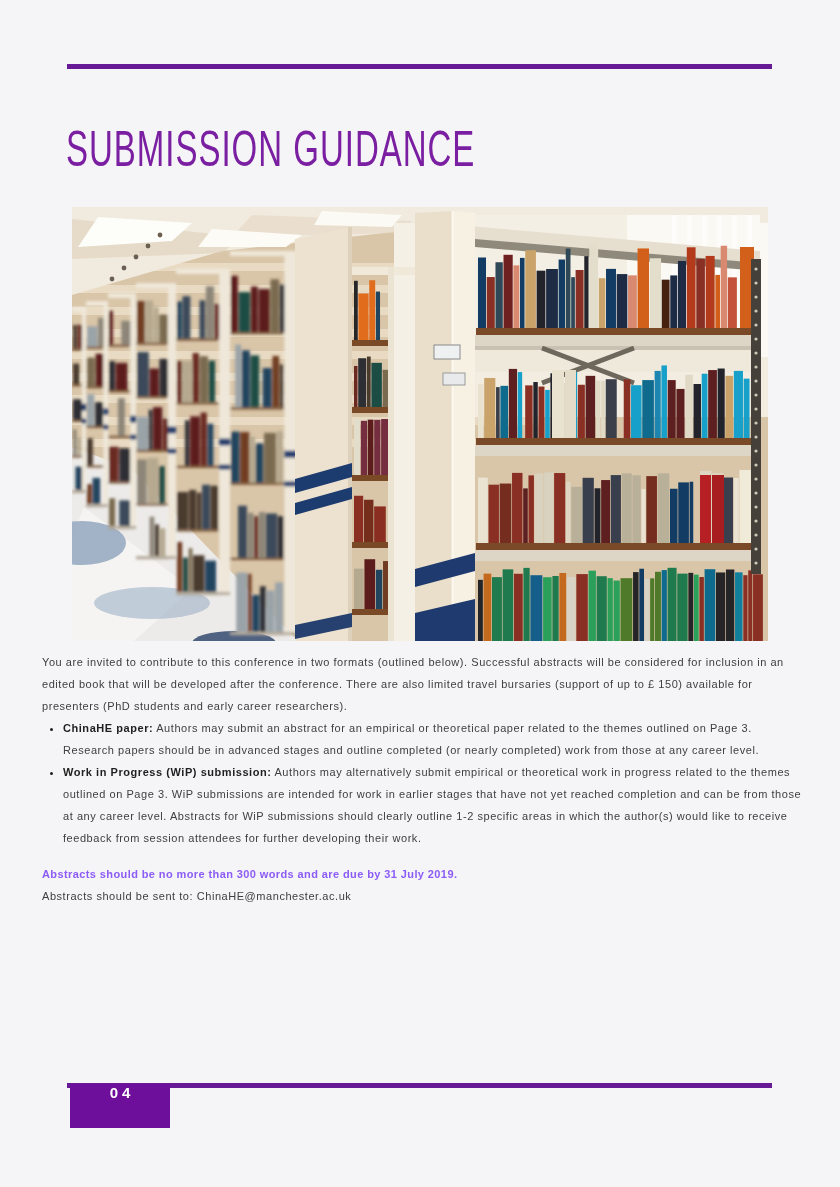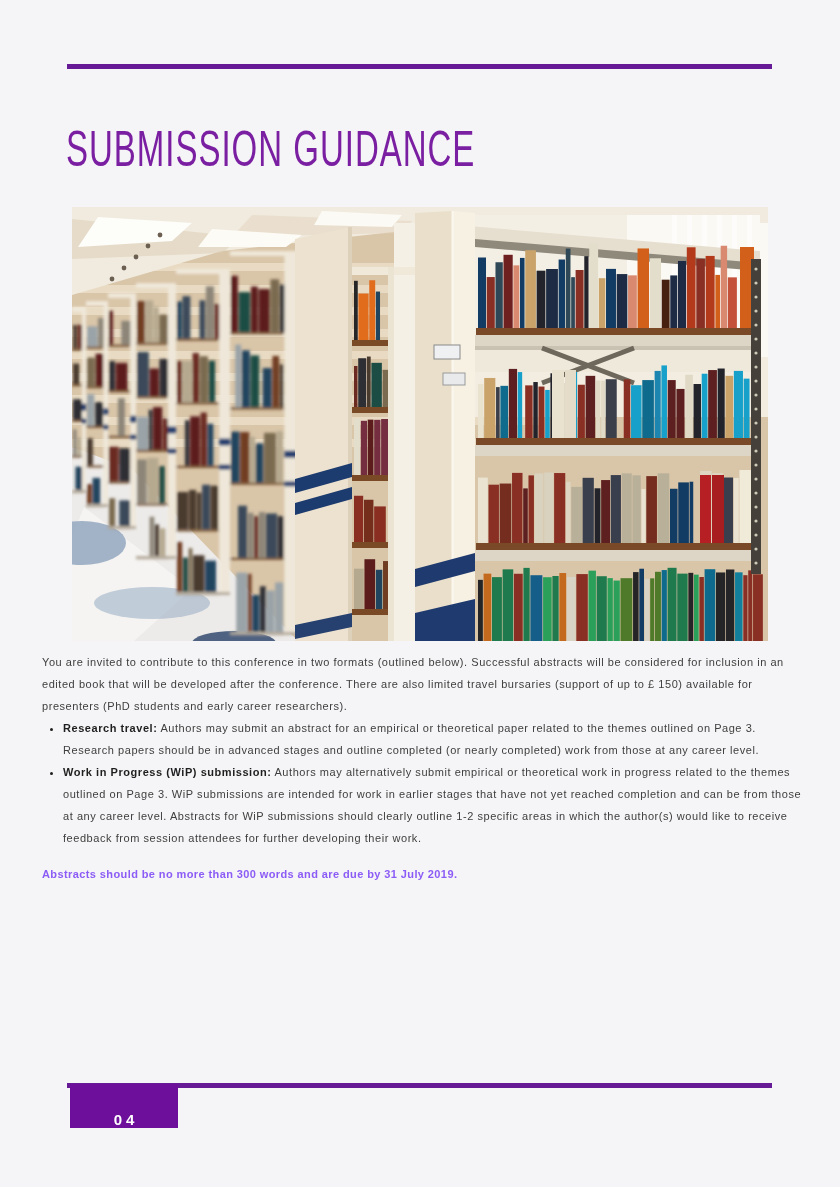--- a/index.html
+++ b/index.html
@@ -13,22 +13,22 @@
   .photo svg{display:block;width:100%;height:100%}
   .bodytext{position:absolute;left:42px;top:651px;width:760px;
             font-size:11px;line-height:22px;letter-spacing:.55px}
   .bodytext p{margin:0}
   .bullets{margin:0;padding-left:21px;list-style:disc}
   .bullets li::marker{color:#1f1f1f}
   .bodytext b{color:#1f1f1f;font-weight:700}
   .deadline{margin-top:14px !important;font-weight:700;color:#8b5cf6;letter-spacing:.4px}
   .email{color:#3e3e3e;text-decoration:none}
   .rule-bottom{position:absolute;left:67px;top:1083px;width:705px;height:5px;background:#671a96}
-  .page-badge{position:absolute;left:70px;top:1084px;width:108px;height:44px;background:#6d0f9b;
-              display:flex;align-items:flex-end;justify-content:center;color:#fff;font-weight:700;
+  .page-badge{position:absolute;left:70px;top:1084px;width:100px;height:44px;background:#6d0f9b;
+              display:flex;align-items:flex-start;justify-content:center;color:#fff;font-weight:700;
               font-size:15px;letter-spacing:4px;text-indent:4px}
 </style>
 </head>
 <body>
 
 <div class="page">
 
   <div class="rule-top" style="background: rgb(103, 26, 150);"></div>
 
   <h1 class="title" style="color: rgb(123, 31, 162);">SUBMISSION GUIDANCE</h1>
@@ -449,24 +449,25 @@
           <polygon points="343,406 403,392 403,434 343,434" fill="#1e3a6e"></polygon>
           <rect x="362" y="138" width="26" height="14" fill="#eef0f2" stroke="#8a8a8a" stroke-width="1"></rect>
           <rect x="371" y="166" width="22" height="12" fill="#e8eaec" stroke="#9a9a9a" stroke-width="1"></rect>
         </g>
       </svg>
   </figure>
 
   <div class="bodytext">
     <p class="intro">You are invited to contribute to this conference in two formats (outlined below). Successful abstracts will be considered for inclusion in an edited book that will be developed after the conference. There are also limited travel bursaries (support of up to £ 150) available for presenters (PhD students and early career researchers).</p>
     <ul class="bullets">
-      <li><b>Research travel:</b> <span>Authors may submit an abstract for an empirical or theoretical paper related to the themes outlined on Page 3. Research papers should be in advanced stages and outline completed (or nearly completed) work from those at any career level.</span></li>
+      <li><b>ChinaHE paper:</b> <span>Authors may submit an abstract for an empirical or theoretical paper related to the themes outlined on Page 3. Research papers should be in advanced stages and outline completed (or nearly completed) work from those at any career level.</span></li>
       <li><b>Work in Progress (WiP) submission:</b> <span>Authors may alternatively submit empirical or theoretical work in progress related to the themes outlined on Page 3. WiP submissions are intended for work in earlier stages that have not yet reached completion and can be from those at any career level. Abstracts for WiP submissions should clearly outline 1-2 specific areas in which the author(s) would like to receive feedback from session attendees for further developing their work.</span></li>
     </ul>
     <p class="deadline">Abstracts should be no more than 300 words and are due by 31 July 2019.</p>
+    <p class="contact"><span>Abstracts should be sent to: </span><span class="email">ChinaHE@manchester.ac.uk</span></p>
   </div>
 
   <div class="rule-bottom" style="background: rgb(103, 26, 150);"></div>
 
   <div class="page-badge" style="background: rgb(109, 15, 155);">
       <span>04</span>
     </div>
 
 </div>
 

